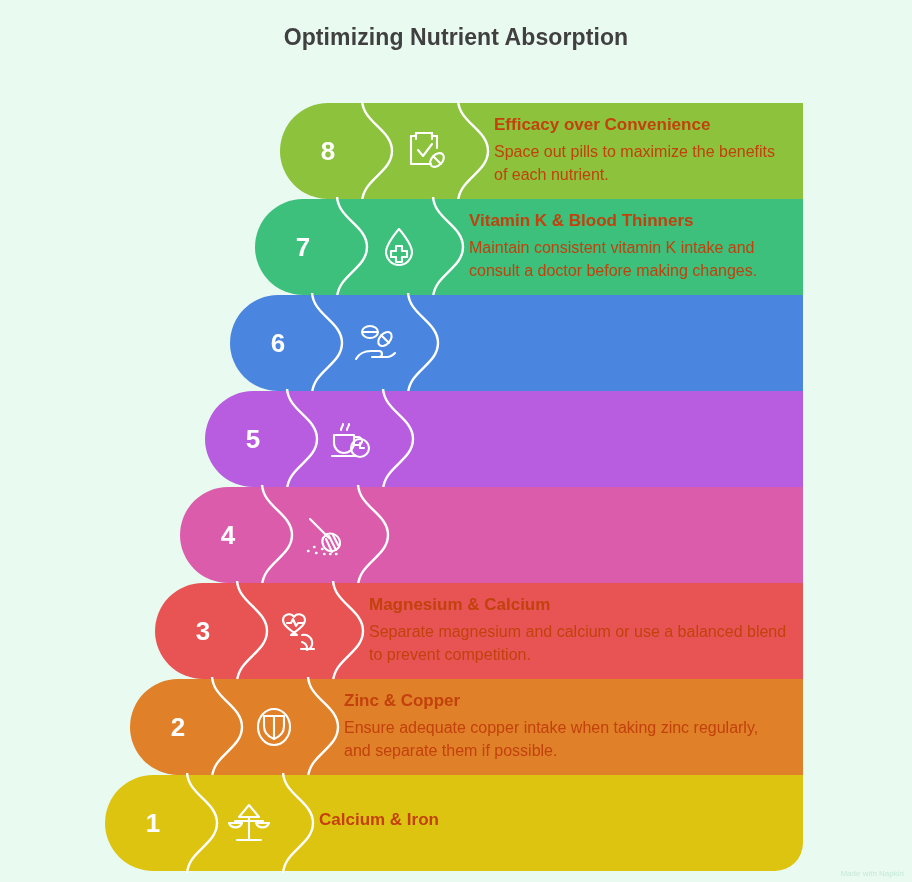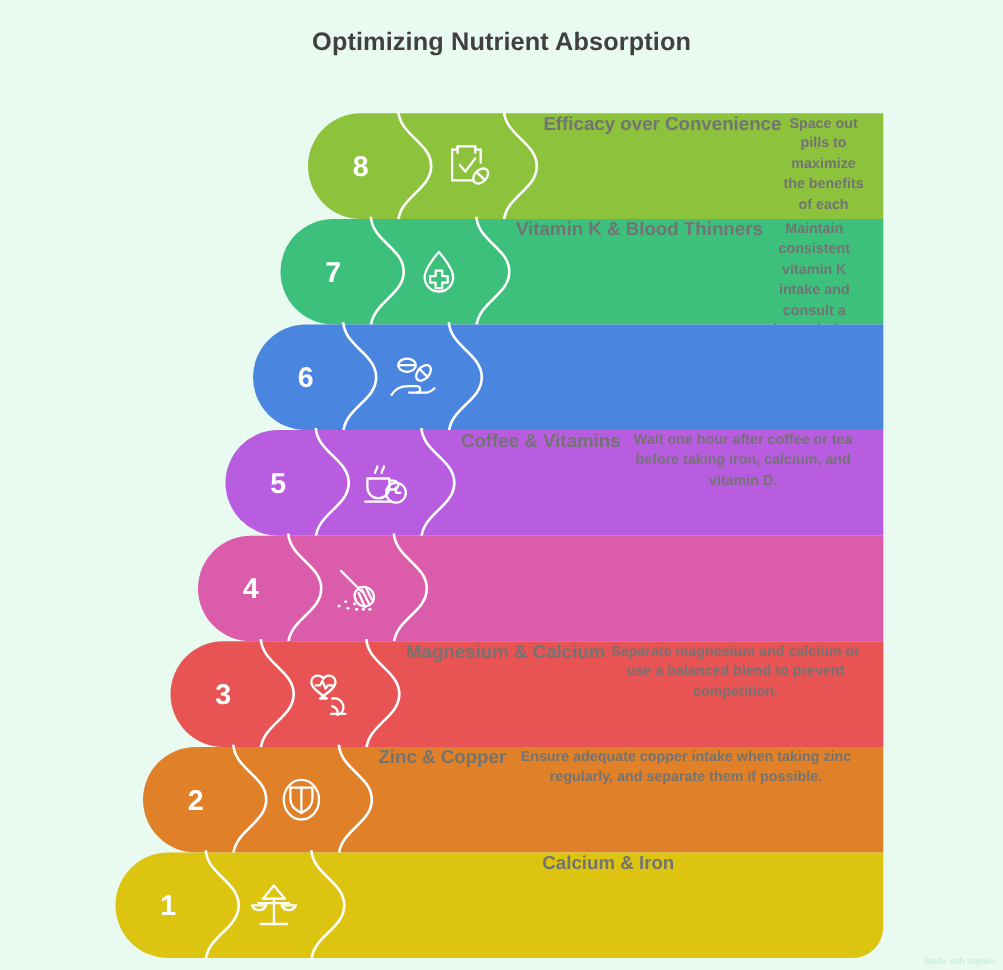--- a/index.html
+++ b/index.html
@@ -36,33 +36,32 @@
   }
   .seg-icon{
     position:relative;z-index:3;
     width:96px;flex:0 0 96px;
     display:flex;align-items:center;justify-content:center;
   }
   .seg-icon svg{display:block;}
   .seg-text{
     position:relative;z-index:3;
     flex:1 1 auto;
-    display:flex;flex-direction:row;justify-content:center;
+    display:flex;flex-direction:column;justify-content:center;
     padding:0 16px 0 22px;
-    color:#737373;
+    color:#c2410c;
   }
   .seg-title{
     font-size:17px;font-weight:bold;
     line-height:1.2;margin-bottom:6px;
     white-space:nowrap;
   }
   .seg-desc{
-    font-size:13px;font-weight:bold;
+    font-size:16px;font-weight:normal;
     line-height:1.42;
-    text-align:center;
   }
   .divider{
     position:absolute;z-index:4;
     top:-2px;height:100px;width:40px;
     pointer-events:none;
   }
   .divider svg{display:block;}
   #watermark{
     position:absolute;right:8px;bottom:4px;
     font-size:8px;color:#bfe6d4;
@@ -170,24 +169,20 @@
       <path d="M20 19 c0 -3 2 -3 2 -6"></path>
       <path d="M26 19 c0 -3 2 -3 2 -6"></path>
       <circle cx="39" cy="37" r="9"></circle>
       <path d="M39 32 v5 h4"></path>
     </svg>
       </div>
       <div class="divider" style="left: 174px;">
         <svg width="40" height="100" viewBox="0 0 40 100" fill="none" stroke="#ffffff" stroke-width="2.4" stroke-linecap="round">
             <path d="M4 -2 C4 22 34 28 34 50 C34 72 4 78 4 102"></path>
           </svg>
-      </div>
-      <div class="seg-text">
-        <div class="seg-title">Coffee &amp; Vitamins</div>
-        <div class="seg-desc">Wait one hour after coffee or tea before taking iron, calcium, and vitamin D.</div>
       </div>
     </div>
     <div class="row" style="left: 180px; top: 487px; width: 623px; z-index: 5;">
       <div class="band" style="background: rgb(220, 92, 172);"></div>
       <div class="seg-num">4</div>
       <div class="divider" style="left: 78px;">
         <svg width="40" height="100" viewBox="0 0 40 100" fill="none" stroke="#ffffff" stroke-width="2.4" stroke-linecap="round">
             <path d="M4 -2 C4 22 34 28 34 50 C34 72 4 78 4 102"></path>
           </svg>
       </div>

